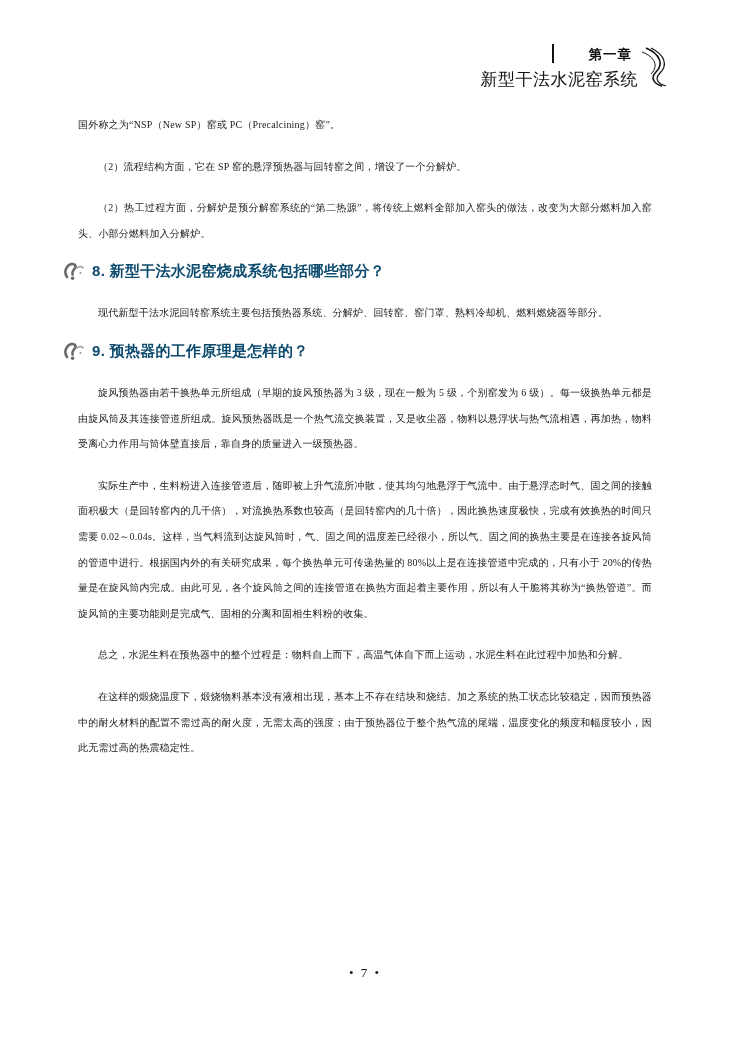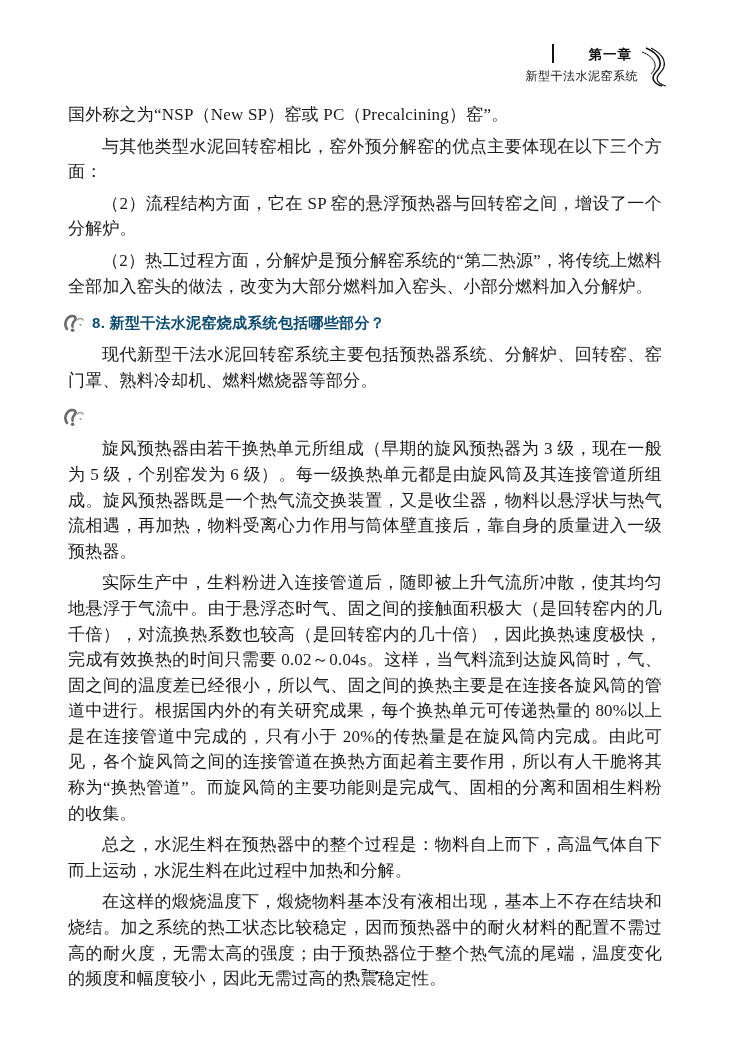--- a/index.html
+++ b/index.html
@@ -47,21 +47,21 @@
     top: -2px;
     width: 86px;
     height: 19px;
     border-left: 2px solid #111;
     box-sizing: border-box;
   }
   .header-title {
     position: absolute;
     right: 30px;
     top: 22px;
-    font-size: 12px;
+    font-size: 17px;
     color: #111;
     letter-spacing: 0.5px;
     font-family: "Liberation Sans", "DejaVu Sans", sans-serif;
     white-space: nowrap;
   }
   .header-ornament {
     position: absolute;
     right: 0;
     top: 0;
     width: 26px;
@@ -69,22 +69,22 @@
   }
 
   
   .content {
     position: absolute;
     top: 96px;
     left: 62px;
     width: 606px;
   }
   p.para {
-    margin: 6px;
-    font-size: 17px;
+    margin: 16px;
+    font-size: 10px;
     line-height: 25.6px;
     text-align: justify;
     text-justify: inter-ideograph;
     letter-spacing: 0.2px;
   }
   p.indent {
     text-indent: 2em;
   }
   p.noindent {
     text-indent: 0;
@@ -140,21 +140,20 @@
     <svg class="header-ornament" viewBox="0 0 26 42">
       <path d="M4 2 C 18 8, 22 18, 14 26 C 8 32, 12 38, 20 40" stroke="#111" stroke-width="1.6" fill="none"></path>
       <path d="M9 2 C 23 9, 26 19, 18 27 C 12 33, 16 38, 24 40" stroke="#111" stroke-width="1.2" fill="none"></path>
       <path d="M0 6 C 13 11, 17 20, 9 28" stroke="#111" stroke-width="1" fill="none"></path>
     </svg>
   </div>
 
   <div class="content">
 
     <p class="para noindent">国外称之为“NSP（New SP）窑或 PC（Precalcining）窑”。</p>
-    <p class="para indent">与其他类型水泥回转窑相比，窑外预分解窑的优点主要体现在以下三个方面：</p>
     <p class="para indent">（2）流程结构方面，它在 SP 窑的悬浮预热器与回转窑之间，增设了一个分解炉。</p>
     <p class="para indent">（2）热工过程方面，分解炉是预分解窑系统的“第二热源”，将传统上燃料全部加入窑头的做法，改变为大部分燃料加入窑头、小部分燃料加入分解炉。</p>
 
     <div class="qblock">
       <svg class="q-icon" viewBox="0 0 24 22">
         <path d="M5 16 C3 13,3 9,5 6 C7 3,11 2,13 4 C15 6,12 8,11 10 C10.2 11.6,10.3 12.6,10.6 13.6" stroke="#6b6b6b" stroke-width="2.6" fill="none" stroke-linecap="round"></path>
         <circle cx="10.6" cy="17.2" r="1.8" fill="#6b6b6b"></circle>
         <path d="M15 7 C17 5,20 5,21 7" stroke="#9a9a9a" stroke-width="1.6" fill="none" stroke-linecap="round"></path>
         <circle cx="18.5" cy="12" r="1.1" fill="#9a9a9a"></circle>
       </svg>
@@ -162,20 +161,21 @@
     </div>
     <p class="para indent">现代新型干法水泥回转窑系统主要包括预热器系统、分解炉、回转窑、窑门罩、熟料冷却机、燃料燃烧器等部分。</p>
 
     <div class="qblock">
       <svg class="q-icon" viewBox="0 0 24 22">
         <path d="M5 16 C3 13,3 9,5 6 C7 3,11 2,13 4 C15 6,12 8,11 10 C10.2 11.6,10.3 12.6,10.6 13.6" stroke="#6b6b6b" stroke-width="2.6" fill="none" stroke-linecap="round"></path>
         <circle cx="10.6" cy="17.2" r="1.8" fill="#6b6b6b"></circle>
         <path d="M15 7 C17 5,20 5,21 7" stroke="#9a9a9a" stroke-width="1.6" fill="none" stroke-linecap="round"></path>
         <circle cx="18.5" cy="12" r="1.1" fill="#9a9a9a"></circle>
       </svg>
+      <span class="q-text">9. 预热器的工作原理是怎样的？</span>
     </div>
 
     <p class="para indent">旋风预热器由若干换热单元所组成（早期的旋风预热器为 3 级，现在一般为 5 级，个别窑发为 6 级）。每一级换热单元都是由旋风筒及其连接管道所组成。旋风预热器既是一个热气流交换装置，又是收尘器，物料以悬浮状与热气流相遇，再加热，物料受离心力作用与筒体壁直接后，靠自身的质量进入一级预热器。</p>
     <p class="para indent">实际生产中，生料粉进入连接管道后，随即被上升气流所冲散，使其均匀地悬浮于气流中。由于悬浮态时气、固之间的接触面积极大（是回转窑内的几千倍），对流换热系数也较高（是回转窑内的几十倍），因此换热速度极快，完成有效换热的时间只需要 0.02～0.04s。这样，当气料流到达旋风筒时，气、固之间的温度差已经很小，所以气、固之间的换热主要是在连接各旋风筒的管道中进行。根据国内外的有关研究成果，每个换热单元可传递热量的 80%以上是在连接管道中完成的，只有小于 20%的传热量是在旋风筒内完成。由此可见，各个旋风筒之间的连接管道在换热方面起着主要作用，所以有人干脆将其称为“换热管道”。而旋风筒的主要功能则是完成气、固相的分离和固相生料粉的收集。</p>
     <p class="para indent">总之，水泥生料在预热器中的整个过程是：物料自上而下，高温气体自下而上运动，水泥生料在此过程中加热和分解。</p>
     <p class="para indent">在这样的煅烧温度下，煅烧物料基本没有液相出现，基本上不存在结块和烧结。加之系统的热工状态比较稳定，因而预热器中的耐火材料的配置不需过高的耐火度，无需太高的强度；由于预热器位于整个热气流的尾端，温度变化的频度和幅度较小，因此无需过高的热震稳定性。</p>
 
   </div>
 
   <div class="footer">• 7 •</div>

